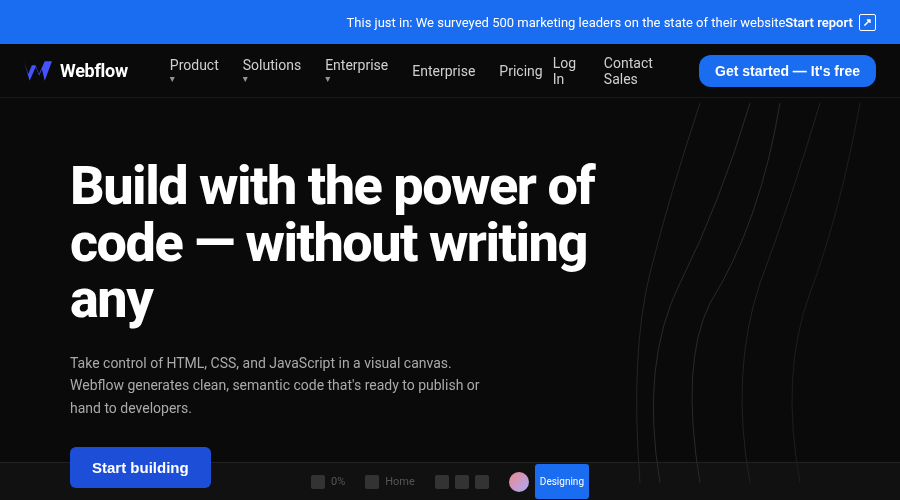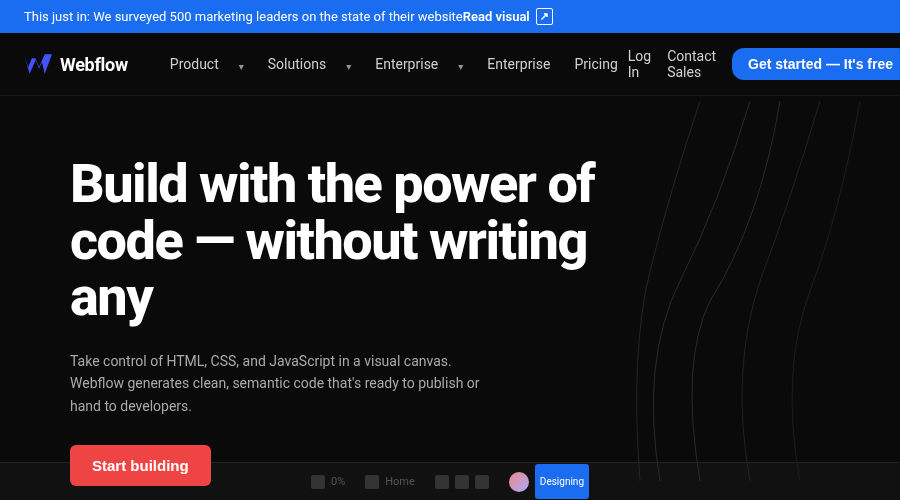--- a/index.html
+++ b/index.html
@@ -10,24 +10,24 @@
       color: #fff;
       width: 900px;
       height: 500px;
       overflow: hidden;
       position: relative;
     }
 
     
     #announcement-bar {
       background: #1a6cf0;
-      height: 33px;
-      display: flex;
-      align-items: center;
-      justify-content: flex-start;
+      height: 44px;
+      display: flex;
+      align-items: center;
+      justify-content: flex-end;
       padding: 0 24px;
       font-size: 13px;
       color: #fff;
     }
 
     #announcement-bar .read-report {
       display: flex;
       align-items: center;
       gap: 6px;
       font-weight: 600;
@@ -38,21 +38,21 @@
     #announcement-bar .read-report .arrow-icon {
       font-size: 11px;
       border: 1px solid #fff;
       padding: 1px 3px;
       border-radius: 2px;
     }
 
     
     #navbar {
       background: #0a0a0a;
-      height: 63px;
+      height: 54px;
       display: flex;
       align-items: center;
       padding: 0 24px;
       border-bottom: 1px solid #1a1a1a;
     }
 
     #logo {
       display: flex;
       align-items: center;
       gap: 8px;
@@ -74,28 +74,29 @@
 
     #nav-links {
       display: flex;
       align-items: center;
       gap: 4px;
       flex: 1;
     }
 
     .nav-item {
       display: flex;
-      align-items: flex-end;
-      gap: 20px;
+      align-items: flex-start;
+      gap: 0;
       padding: 6px 10px;
       color: #d0d0d0;
       font-size: 14px;
       cursor: pointer;
       border-radius: 4px;
       transition: background 0.15s;
+      flex-direction: column;
     }
 
     .nav-item .chevron {
       font-size: 10px;
       opacity: 0.7;
     }
 
     .nav-item.plain { font-size: 14px; }
 
     #nav-right {
@@ -147,21 +148,21 @@
 
     #hero-subtitle {
       font-size: 14px;
       color: #aaa;
       line-height: 1.6;
       max-width: 420px;
       margin-bottom: 28px;
     }
 
     .btn-start-building {
-      background: #ef4444;
+      background: #1d4ed8;
       color: #fff;
       border: none;
       padding: 12px 22px;
       border-radius: 6px;
       font-size: 15px;
       font-weight: 600;
       cursor: pointer;
     }
 
     
@@ -220,21 +221,21 @@
       padding: 12px 5px;
       border-radius: 3px;
     }
   </style>
 </head>
 <body>
 
 <div id="announcement-bar">
   <span>This just in: We surveyed 500 marketing leaders on the state of their website</span>
   <span class="read-report">
-    <span>Read visual</span>
+    <span>Start report</span>
     <span class="arrow-icon">↗</span>
   </span>
 </div>
 
 <nav id="navbar">
   <div id="logo">
     <svg class="logo-icon" viewBox="0 0 40 28" fill="none" xmlns="http://www.w3.org/2000/svg">
       <path d="M29.6 0L21.5 18.2L16.4 5.8H11.2L6.1 18.2L0 0H0L8 28L16.8 8.4L21.6 20.8L25.6 11.4L29.6 28L40 0H29.6Z" fill="#4353FF"></path>
     </svg>
     <span class="logo-text">Webflow</span>

